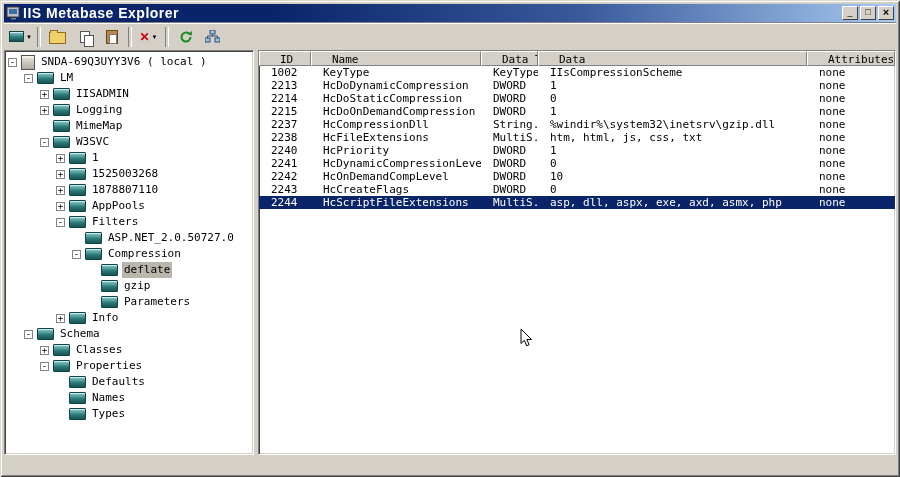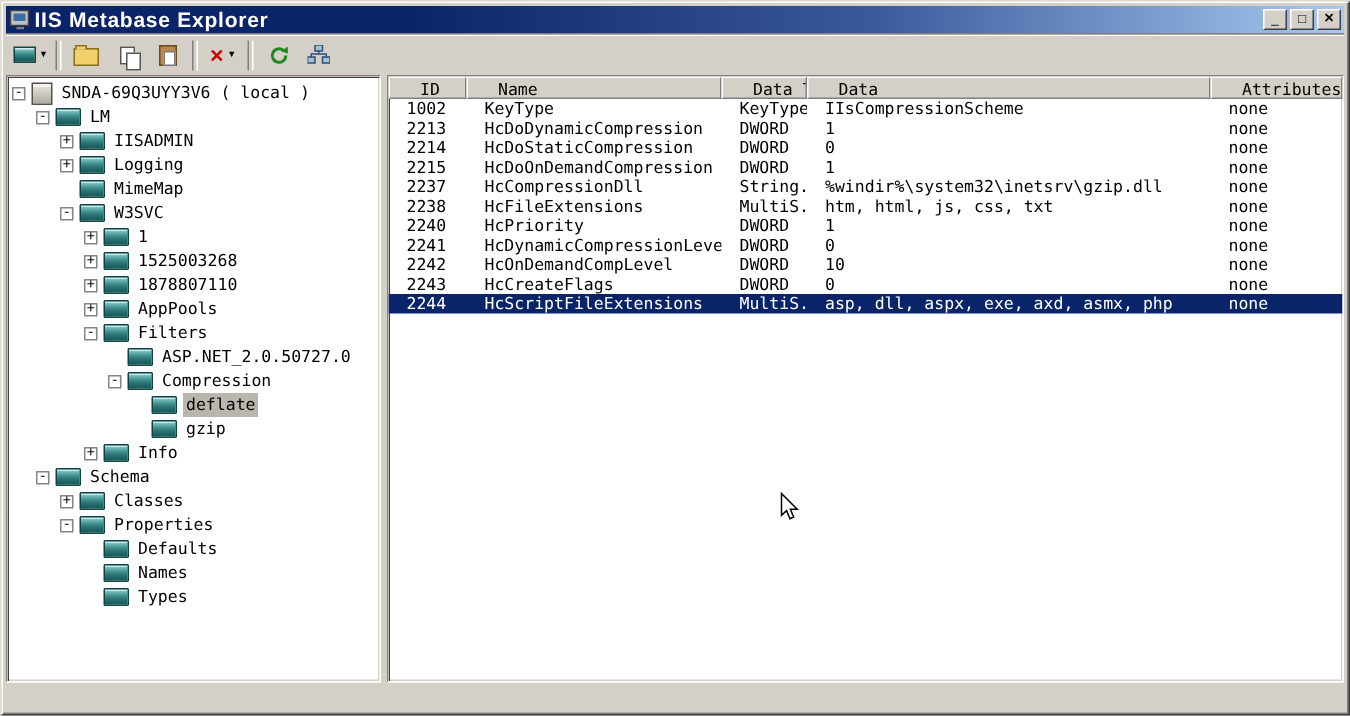--- a/index.html
+++ b/index.html
@@ -209,20 +209,25 @@
       <div class="tree-row sel" style="--d:5">
         <span class="expander none"></span>
         <span class="node-icon key"></span>
         <span class="tree-label">deflate</span>
       </div>
       <div class="tree-row" style="--d:5">
         <span class="expander none"></span>
         <span class="node-icon key"></span>
         <span class="tree-label">gzip</span>
       </div>
+      <div class="tree-row" style="--d:5">
+        <span class="expander none"></span>
+        <span class="node-icon key"></span>
+        <span class="tree-label">Parameters</span>
+      </div>
       <div class="tree-row" style="--d:3">
         <span class="expander">+</span>
         <span class="node-icon key"></span>
         <span class="tree-label">Info</span>
       </div>
       <div class="tree-row" style="--d:1">
         <span class="expander">-</span>
         <span class="node-icon key"></span>
         <span class="tree-label">Schema</span>
       </div>

